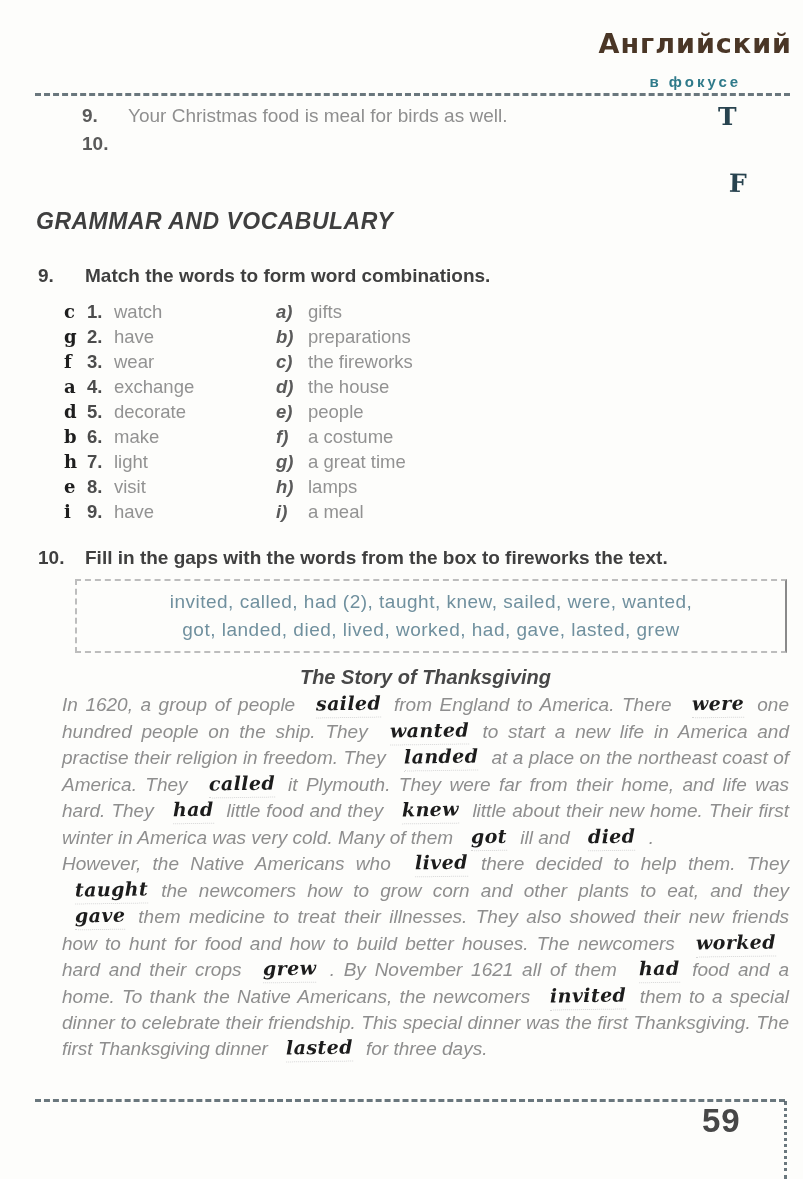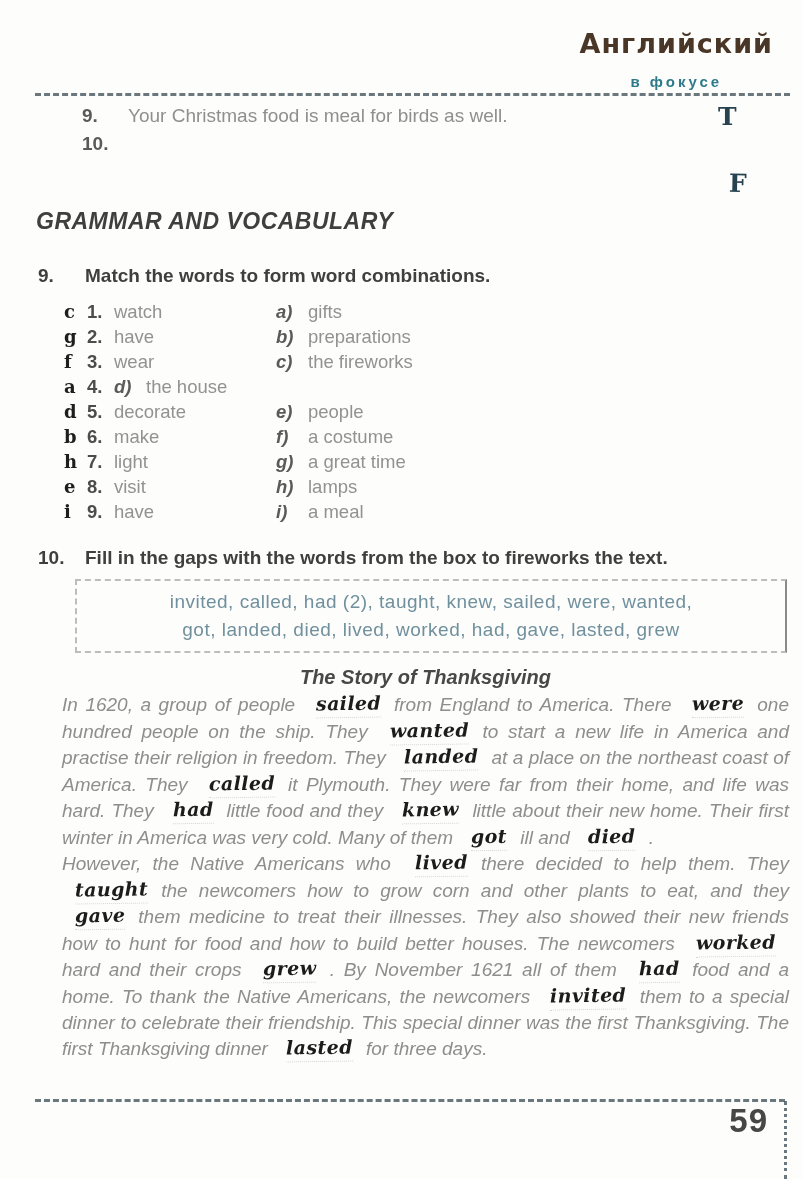--- a/index.html
+++ b/index.html
@@ -2,21 +2,21 @@
 <html><head>
 <meta charset="utf-8">
 <style>
   html,body{margin:0;padding:0;background:#e8e8e6;}
   .page{
     position:relative;width:803px;height:1179px;margin:0 auto;
     background:#fdfdfb;overflow:hidden;
     font-family:"Liberation Sans",sans-serif;
   }
   
-  .logo{position:absolute;top:30px;right:30px;text-align:center;line-height:1.05;}
+  .logo{position:absolute;top:30px;right:11px;text-align:center;line-height:1.05;}
   .logo-line1{font-size:27px;font-weight:bold;color:#4a3626;letter-spacing:1px;
     font-family:"DejaVu Sans",sans-serif;}
   .logo-line2{font-size:15px;font-weight:bold;color:#2f7a8a;letter-spacing:3px;margin-top:16px;}
   
   .rule-top{position:absolute;top:93px;left:35px;width:755px;border-top:3px dashed #46565e;opacity:.8;}
   .rule-bottom{position:absolute;top:1099px;left:35px;width:750px;border-top:3px dashed #46565e;opacity:.8;}
   .rule-vert{position:absolute;top:1101px;left:784px;height:78px;border-left:3px dotted #46565e;opacity:.8;}
   
   .tf-list{position:absolute;top:102px;left:82px;width:590px;font-size:19px;line-height:28px;color:#8f8f8f;}
   .tf-item{display:flex;}
@@ -48,21 +48,21 @@
     border:2px dashed #bdbdbd;border-right:2px solid #8a8a8a;
     text-align:center;font-size:19px;line-height:28px;color:#70909e;letter-spacing:.5px;}
   
   .story{margin:13px 0 0 24px;width:727px;font-style:italic;}
   .story-title{text-align:center;font-size:20px;font-weight:bold;color:#484848;margin:0 0 3px 0;}
   .story p{margin:0;font-size:19px;line-height:25.5px;color:#8e8e8e;text-align:justify;}
   .hw{display:inline-block;font-family:"DejaVu Serif",serif;font-weight:bold;color:#1c1c1c;
     font-size:19px;margin:0 13px;letter-spacing:.4px;transform:rotate(-.8deg) translateY(-1px);
     border-bottom:1px dotted #d6d6d6;}
   
-  .page-num{position:absolute;top:1102px;left:702px;width:66px;text-align:right;
+  .page-num{position:absolute;top:1102px;left:702px;width:66px;text-align:left;
     font-size:33px;font-weight:bold;color:#474747;letter-spacing:1px;}
 </style>
 </head>
 <body>
 
 <div class="page">
 
   <div class="logo">
     <div class="logo-line1">Английский</div>
     <div class="logo-line2">в фокусе</div>
@@ -109,20 +109,21 @@
         <div class="m-row">
           <span class="m-ans hand">f</span>
           <span class="m-num">3.</span>
           <span class="m-word">wear</span>
           <span class="m-letter">c)</span>
           <span class="m-phrase">the fireworks</span>
         </div>
         <div class="m-row">
           <span class="m-ans hand">a</span>
           <span class="m-num">4.</span>
+          <span class="m-word">exchange</span>
           <span class="m-letter">d)</span>
           <span class="m-phrase">the house</span>
         </div>
         <div class="m-row">
           <span class="m-ans hand">d</span>
           <span class="m-num">5.</span>
           <span class="m-word">decorate</span>
           <span class="m-letter">e)</span>
           <span class="m-phrase">people</span>
         </div>

